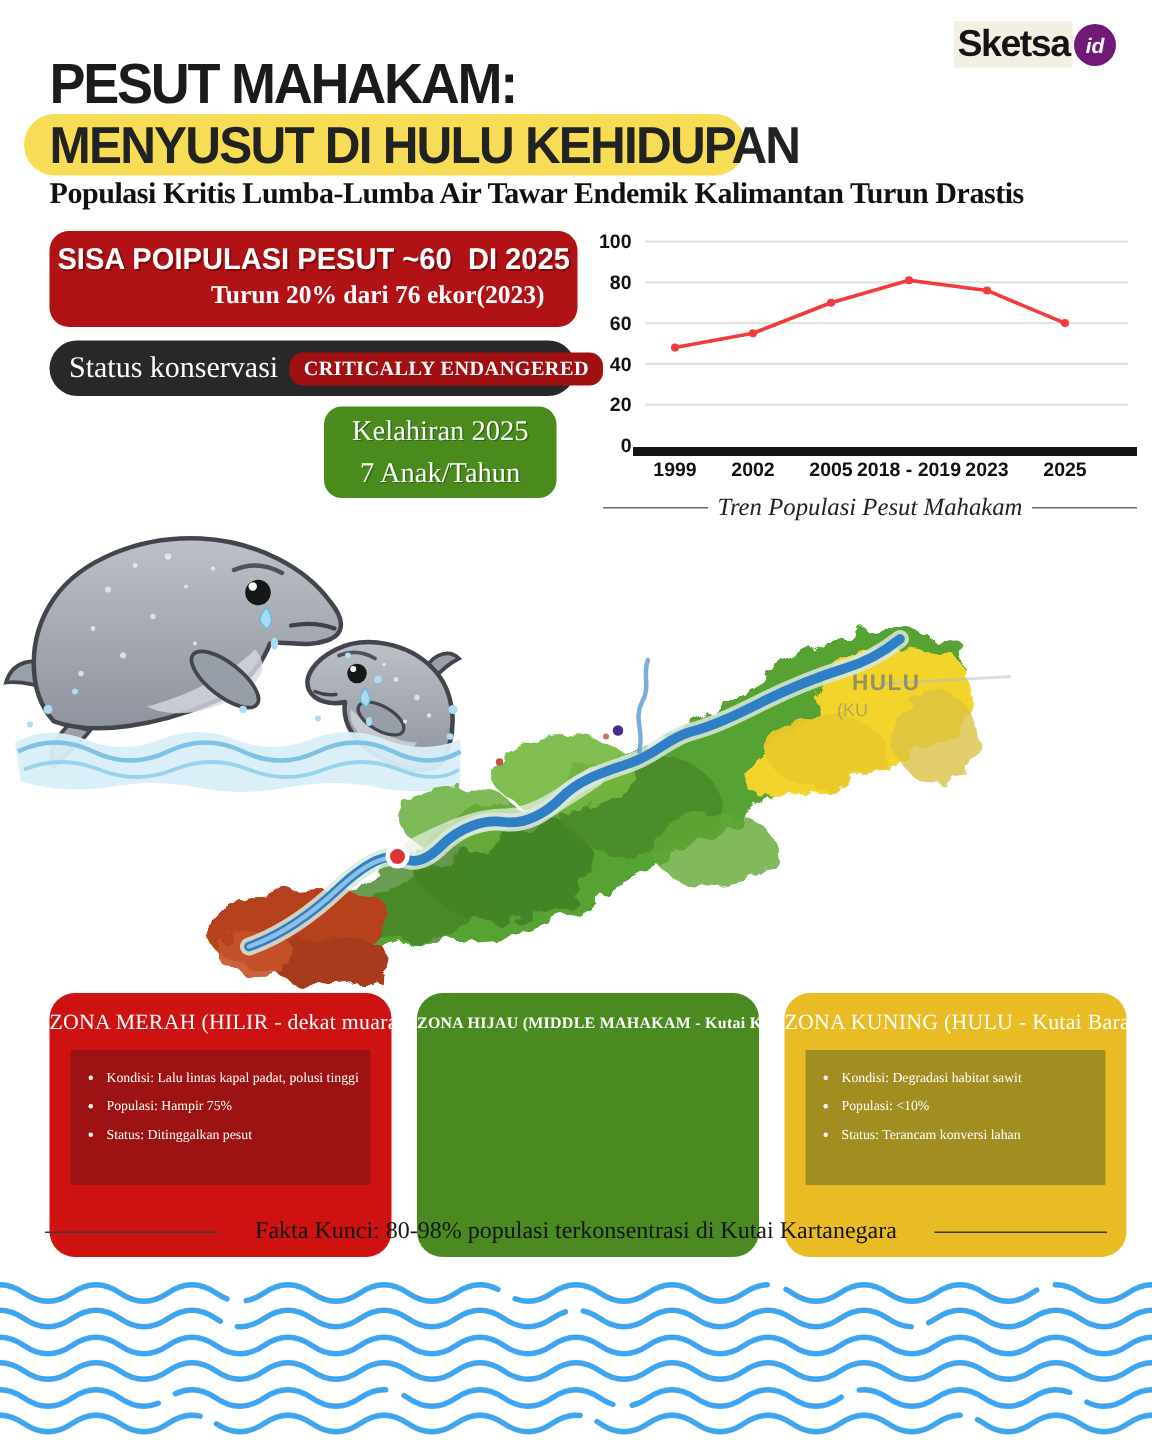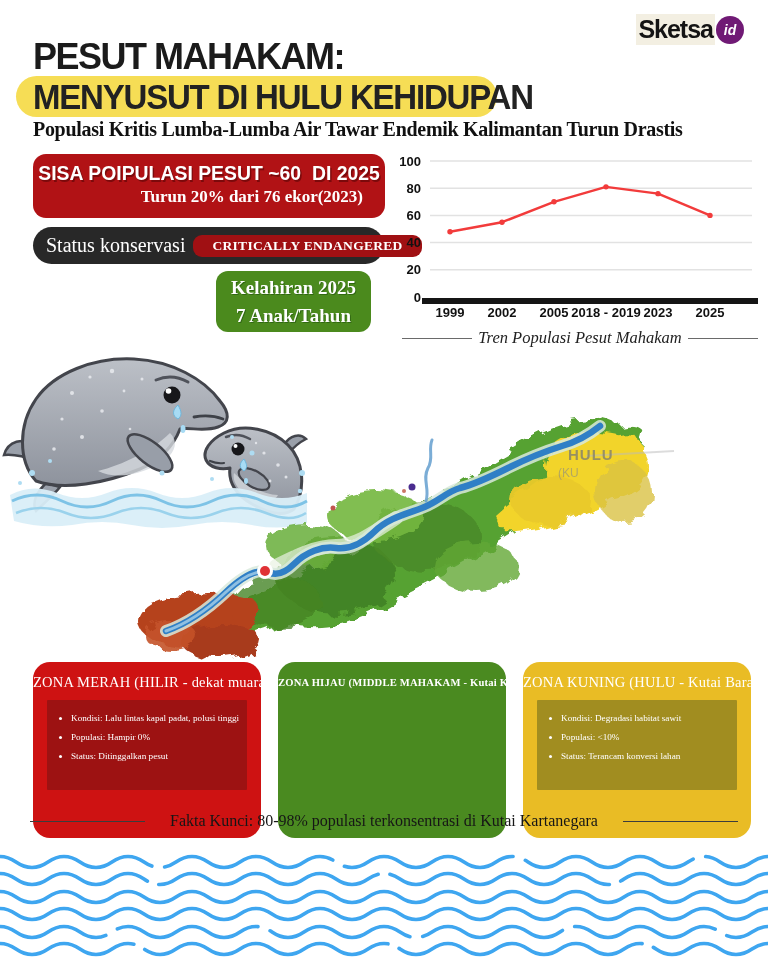--- a/index.html
+++ b/index.html
@@ -27,25 +27,25 @@
   
   .pop-box{position:absolute;left:33px;top:154px;width:352px;height:64px;border-radius:13px;}
   .pop-line1{margin-top:8px;text-align:center;font-weight:700;font-size:20px;color:#fff;
          letter-spacing:0;white-space:pre;transform:scaleX(.97);transform-origin:center;
          text-shadow:1.5px 1.5px 0 rgba(60,0,0,.45);}
   .pop-line2{text-align:right;padding-right:22px;margin-top:2px;font-family:"Liberation Serif",serif;
          font-weight:700;font-size:17px;color:#fff;}
   .status-box{position:absolute;left:33px;top:227px;width:351px;height:37px;border-radius:19px;
          display:flex;align-items:center;padding-left:13px;box-sizing:border-box;gap:8px;}
   .status-label{font-family:"Liberation Serif",serif;font-size:20px;color:#fdfdfd;white-space:nowrap;}
-  .status-badge{border-radius:9px;padding:3px 19px;font-family:"Liberation Serif",serif;
+  .status-badge{border-radius:9px;padding:3px 9px;font-family:"Liberation Serif",serif;
          font-weight:700;font-size:13.5px;letter-spacing:.3px;color:#fff;white-space:nowrap;}
   .birth-box{position:absolute;left:216px;top:271px;width:155px;height:61px;border-radius:12px;
          display:flex;flex-direction:column;align-items:center;justify-content:center;
-         font-family:"Liberation Serif",serif;font-weight:700;font-size:19px;color:#fff;line-height:1.45;
+         font-family:"Liberation Serif",serif;font-weight:400;font-size:19px;color:#fff;line-height:1.45;
          text-shadow:1px 1px 0 rgba(0,40,0,.35);}
 
   
   .chart-svg{position:absolute;left:396px;top:151px;}
   .chart-caption{position:absolute;left:402px;top:328px;width:356px;display:flex;align-items:center;gap:6px;
          font-family:"Liberation Serif",serif;font-style:italic;font-size:16.5px;color:#222;}
   .cap-line{flex:1;border-top:1.8px solid #6a6a6a;height:0;}
 
   
   .dolphins-svg{position:absolute;left:2px;top:333px;}
@@ -237,21 +237,21 @@
     <circle cx="207" cy="112" r="2.5" fill="#c0554f"></circle>
     <line x1="460" y1="60" x2="548" y2="55" stroke="#bbb" stroke-width="2" opacity=".5"></line>
     <text x="442" y="64" font-family="Liberation Sans, sans-serif" font-size="15" font-weight="700" fill="#7a7a74" opacity=".75" letter-spacing="1">HULU</text>
     <text x="432" y="81" font-family="Liberation Sans, sans-serif" font-size="12" fill="#8a8a84" opacity=".6">(KU</text>
   </svg>
 
   <div class="zone-card" style="left: 33px; background-color: rgb(206, 18, 18);">
     <div class="zone-title">ZONA MERAH (HILIR - dekat muara)</div>
     <ul class="zone-list" style="background-color: rgb(157, 18, 18);">
         <li>Kondisi: Lalu lintas kapal padat, polusi tinggi</li>
-        <li>Populasi: Hampir 0%</li>
+        <li>Populasi: Hampir 75%</li>
         <li>Status: Ditinggalkan pesut</li>
       </ul>
   </div>
   <div class="zone-card zone-card--green" style="left: 278px; background-color: rgb(74, 138, 32);">
     <div class="zone-title">ZONA HIJAU (MIDDLE MAHAKAM - Kutai Kartanegara)</div>
   </div>
   <div class="zone-card" style="left: 523px; background-color: rgb(233, 188, 37);">
     <div class="zone-title">ZONA KUNING (HULU - Kutai Barat)</div>
     <ul class="zone-list" style="background-color: rgb(161, 141, 32);">
         <li>Kondisi: Degradasi habitat sawit</li>

